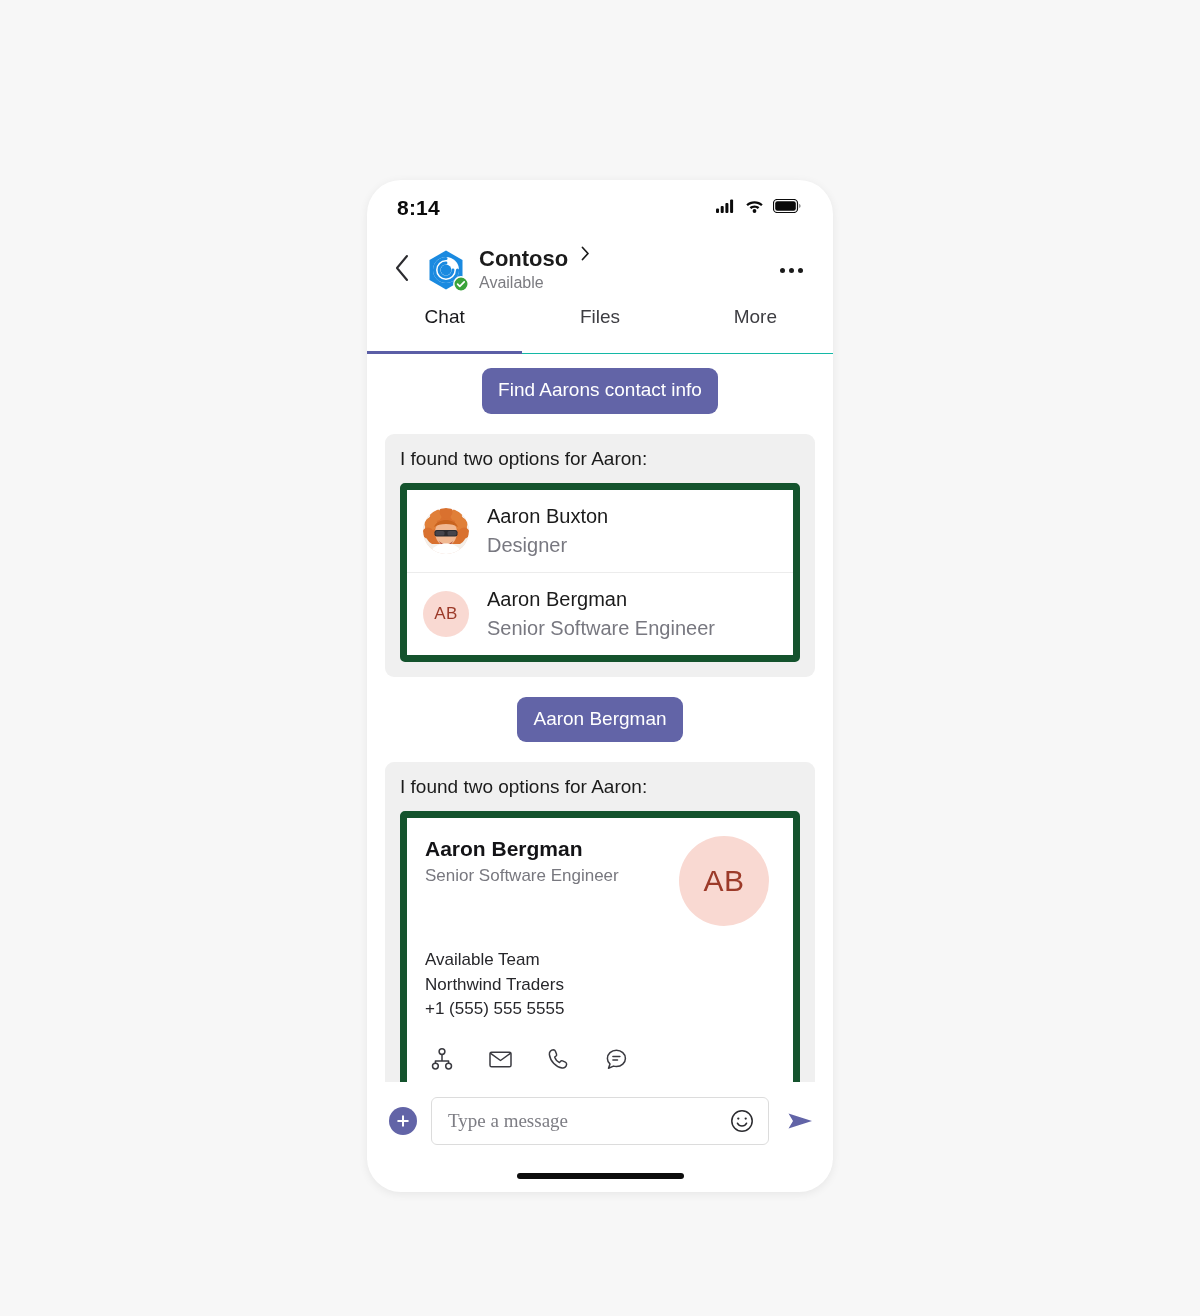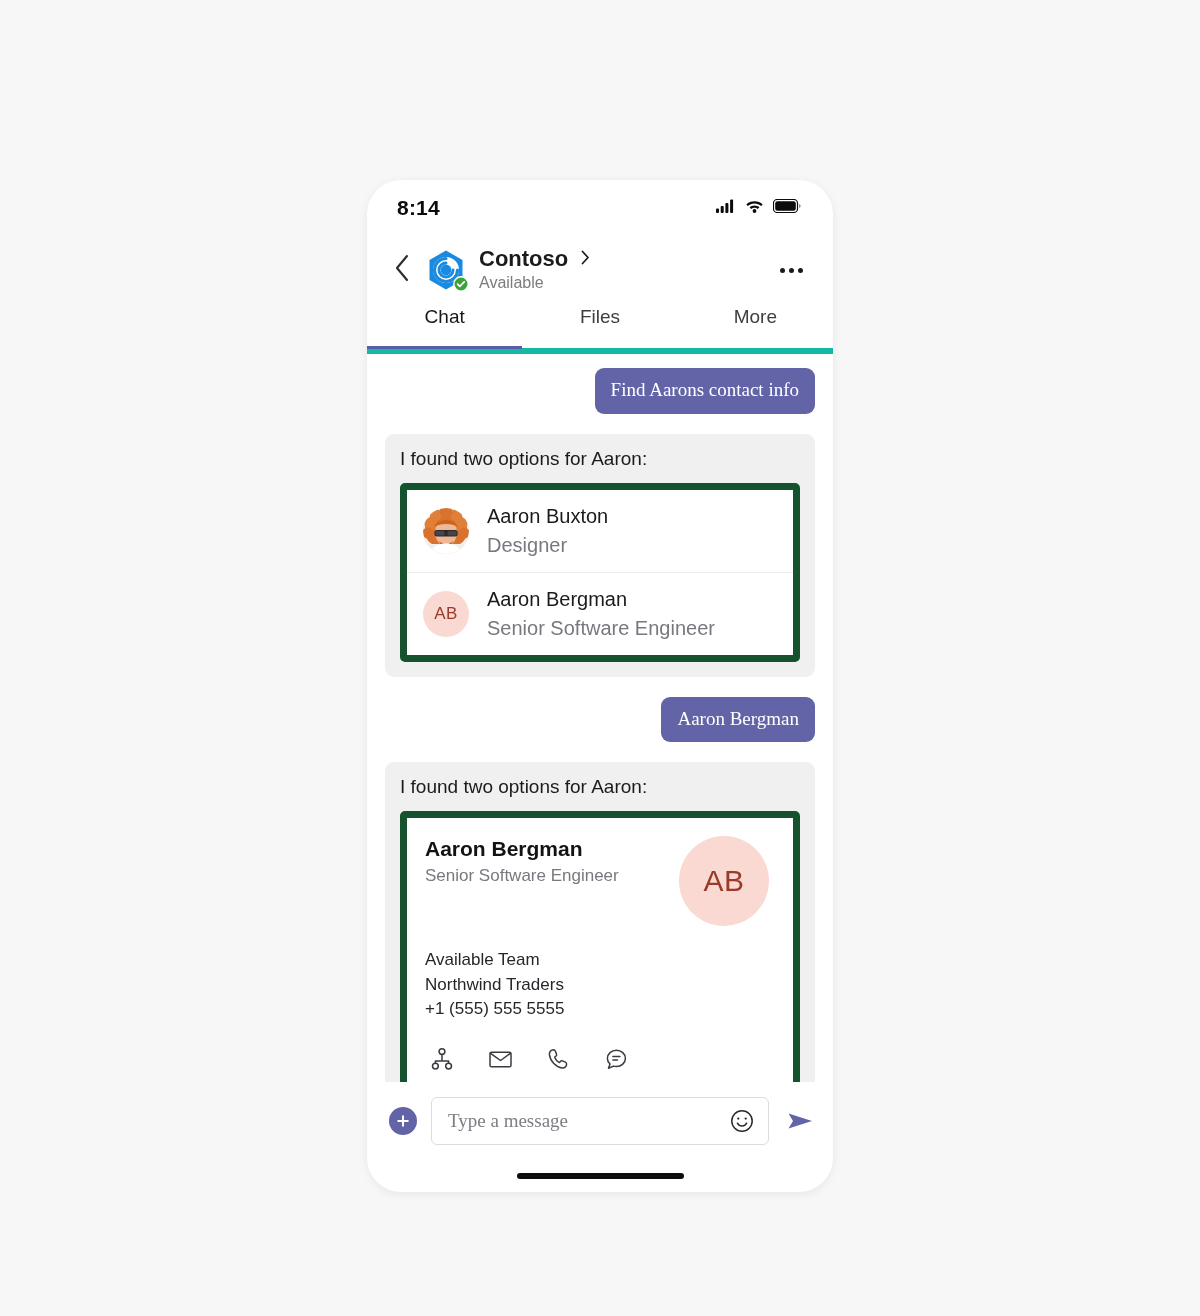--- a/index.html
+++ b/index.html
@@ -76,21 +76,21 @@
   .header-text {
     margin-left: 12px;
     display: flex;
     flex-direction: column;
     justify-content: center;
     flex: 1 1 auto;
     min-width: 0;
   }
   .header-title-row {
     display: flex;
-    align-items: center;
+    align-items: flex-start;
     gap: 13px;
   }
   .header-title {
     font-size: 22px;
     font-weight: 700;
     color: #1b1b1b;
     line-height: 1.15;
   }
   .header-sub {
     font-size: 16px;
@@ -109,21 +109,21 @@
     display: block;
     width: 5px; height: 5px;
     border-radius: 50%;
     background: #1b1b1b;
   }
 
   
   .tabs {
     flex: 0 0 50px;
     display: flex;
-    border-bottom: 6px solid #14b8a6;
+    border-bottom: 1px solid #14b8a6;
     position: relative;
   }
   .tab {
     flex: 1 1 0;
     display: flex;
     align-items: flex-start;
     justify-content: center;
     font-size: 19px;
     color: #3d3d42;
     cursor: pointer;
@@ -142,23 +142,22 @@
   
   .messages {
     flex: 1 1 auto;
     overflow: hidden;
     padding: 14px 18px 0 18px;
     display: flex;
     flex-direction: column;
   }
   .row-right {
     display: flex;
-    justify-content: flex-end;
+    justify-content: center;
     margin-bottom: 20px;
-    font-family: Liberation Serif, serif;
   }
   .bubble-out {
     background: #6264a7;
     color: #ffffff;
     font-size: 19px;
     border-radius: 9px;
     padding: 11px 16px 12px 16px;
     max-width: 330px;
     line-height: 1.2;
   }

